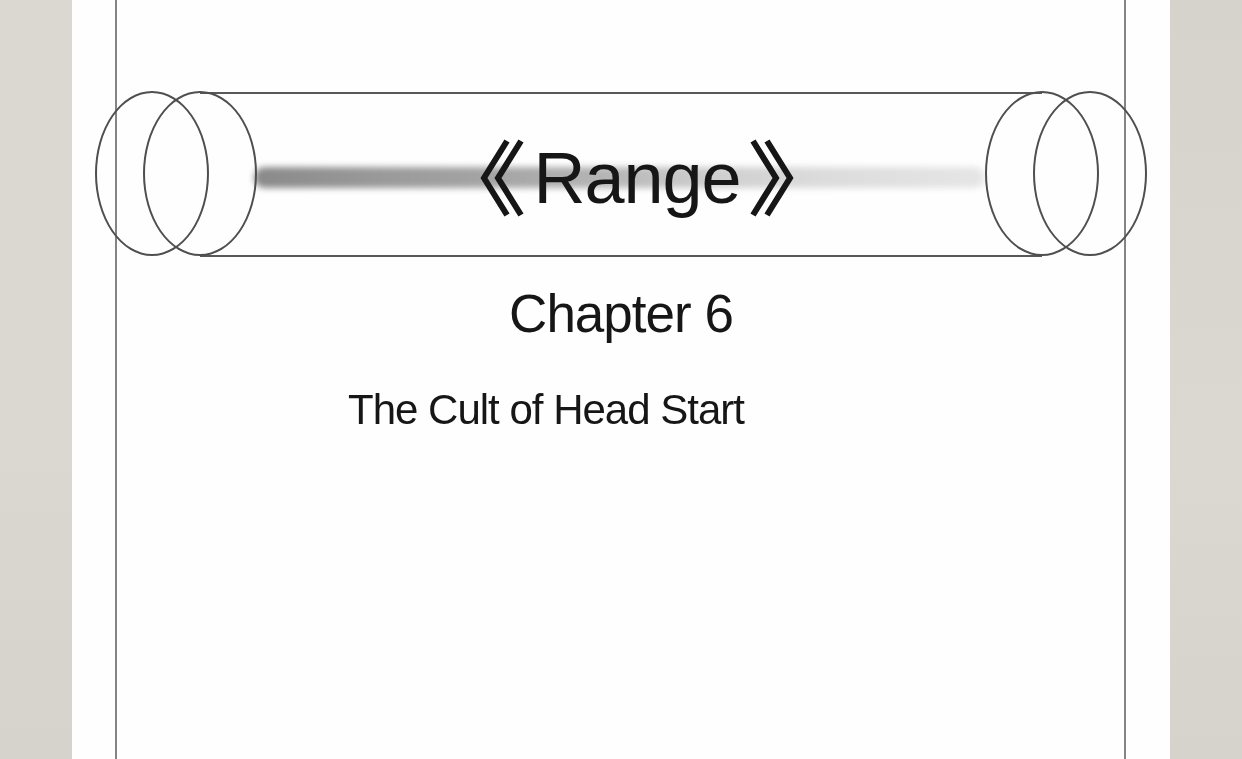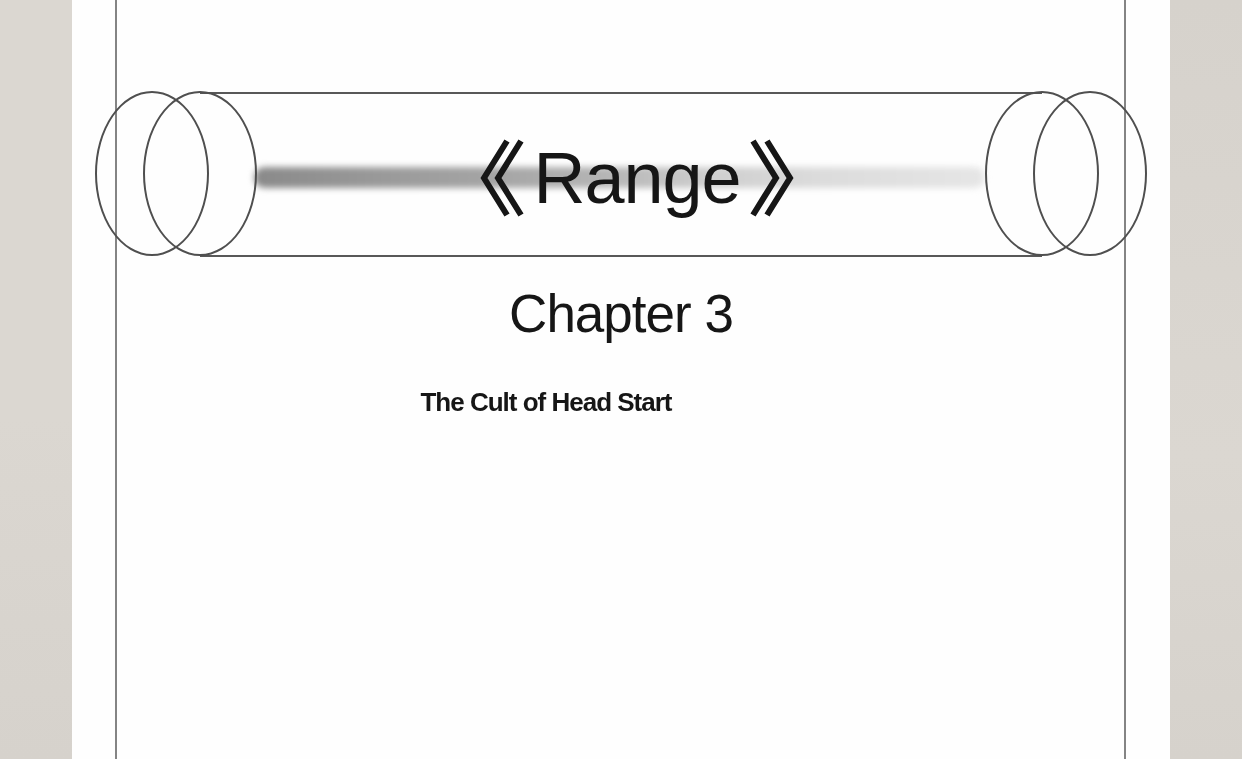--- a/index.html
+++ b/index.html
@@ -91,23 +91,23 @@
     position:absolute;left:72px;top:287px;width:1098px;
     text-align:center;
     font-size:53px;line-height:1.0;
     letter-spacing:-1px;
     font-weight:500;
     color:var(--text_color);
   }
   .chapter-subtitle{
     position:absolute;left:72px;top:389px;width:948px;
     text-align:center;
-    font-size:26px;line-height:1.0;
+    font-size:42px;line-height:1.0;
     letter-spacing:-1px;
-    font-weight:700;
+    font-weight:400;
     color:var(--text_color);
   }
 </style>
 </head>
 <body>
 
 <div class="wall left"></div>
 <div class="wall right"></div>
 
 <div class="page">
@@ -130,14 +130,14 @@
     <polyline points="29,3 6,40 29,77" fill="none" stroke="#161616" stroke-width="6"></polyline>
     <polyline points="43,3 20,40 43,77" fill="none" stroke="#161616" stroke-width="6"></polyline>
   </svg>
   <span class="title-text">Range</span>
   <svg class="bracket" width="46" height="80" viewBox="0 0 46 80" aria-hidden="true">
     <polyline points="17,3 40,40 17,77" fill="none" stroke="#161616" stroke-width="6"></polyline>
     <polyline points="3,3 26,40 3,77" fill="none" stroke="#161616" stroke-width="6"></polyline>
   </svg>
 </div>
 
-<div class="chapter-heading">Chapter 3</div>
+<div class="chapter-heading">Chapter 6</div>
 <div class="chapter-subtitle">The Cult of Head Start</div>
 
 </body></html>

